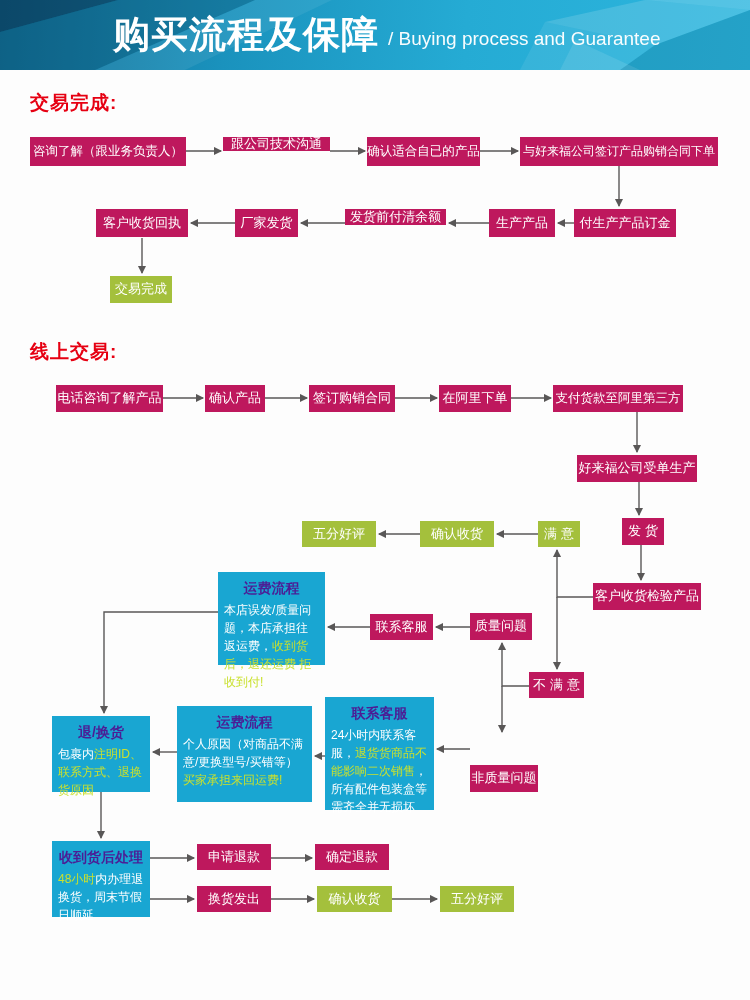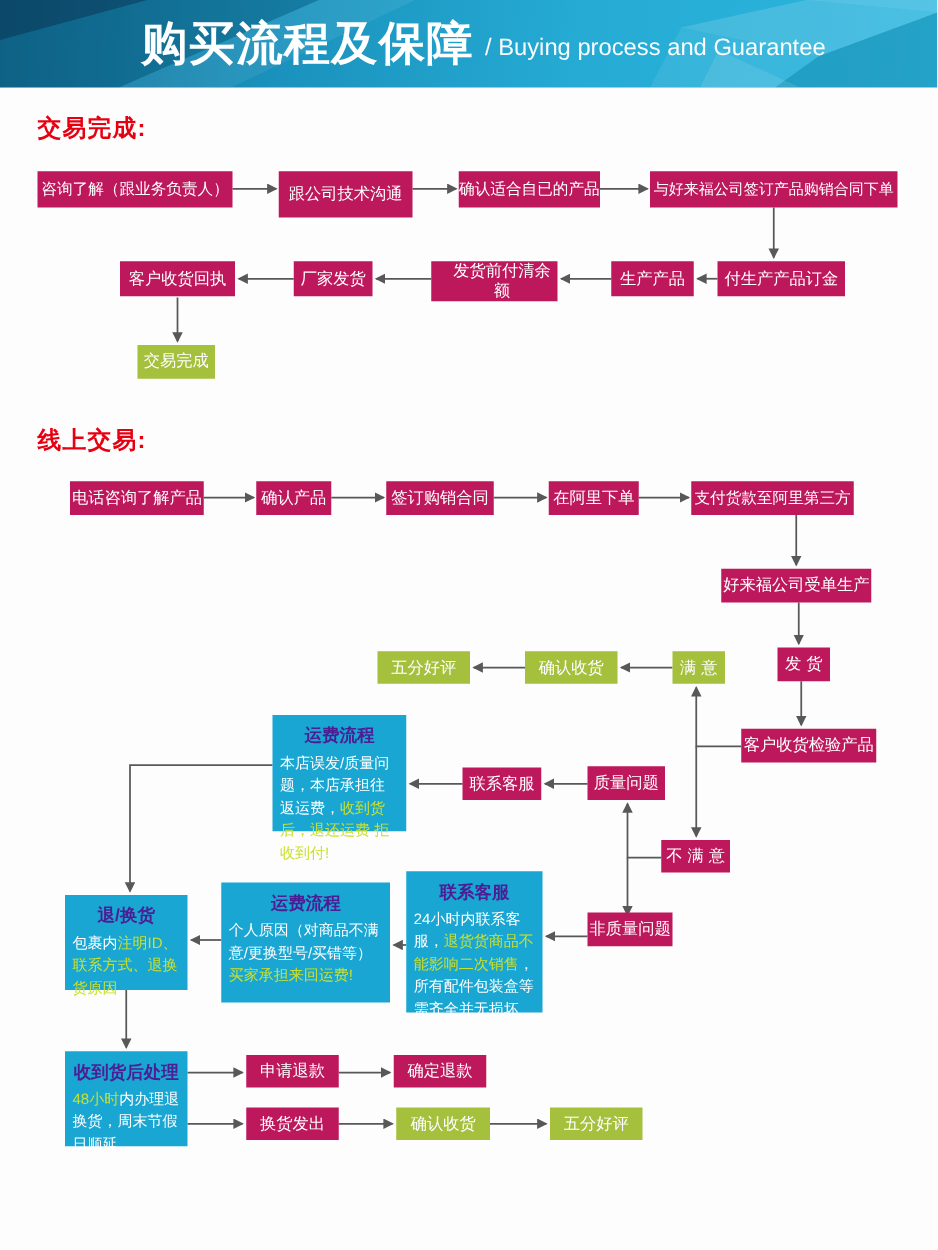--- a/index.html
+++ b/index.html
@@ -92,26 +92,26 @@
       <polyline points="101,792 101,838" marker-end="url(#arw)"></polyline>
       <polyline points="150,858 194,858" marker-end="url(#arw)"></polyline>
       <polyline points="271,858 312,858" marker-end="url(#arw)"></polyline>
       <polyline points="150,899 194,899" marker-end="url(#arw)"></polyline>
       <polyline points="271,899 314,899" marker-end="url(#arw)"></polyline>
       <polyline points="392,899 437,899" marker-end="url(#arw)"></polyline>
     </svg>
 
   <div id="nodes">
       <div class="node blue" style="left: 30px; top: 137px; width: 156px; height: 29px; font-size: 12.5px;">咨询了解（跟业务负责人）</div>
-      <div class="node blue" style="left: 223px; top: 137px; width: 107px; height: 37px;">跟公司技术沟通</div>
+      <div class="node blue" style="left: 223px; top: 137px; width: 107px; height: 14px;">跟公司技术沟通</div>
       <div class="node blue" style="left: 367px; top: 137px; width: 113px; height: 29px; font-size: 12.5px;">确认适合自已的产品</div>
       <div class="node blue" style="left: 520px; top: 137px; width: 198px; height: 29px; font-size: 12px;">与好来福公司签订产品购销合同下单</div>
       <div class="node blue" style="left: 96px; top: 209px; width: 92px; height: 28px;">客户收货回执</div>
       <div class="node blue" style="left: 235px; top: 209px; width: 63px; height: 28px;">厂家发货</div>
-      <div class="node blue" style="left: 345px; top: 209px; width: 101px; height: 32px; padding-left: 12px;">发货前付清余额</div>
+      <div class="node blue" style="left: 345px; top: 209px; width: 101px; height: 16px;">发货前付清余额</div>
       <div class="node blue" style="left: 489px; top: 209px; width: 66px; height: 28px;">生产产品</div>
       <div class="node blue" style="left: 574px; top: 209px; width: 102px; height: 28px;">付生产产品订金</div>
       <div class="node green" style="left: 110px; top: 276px; width: 62px; height: 27px;">交易完成</div>
       <div class="node blue" style="left: 56px; top: 385px; width: 107px; height: 27px;">电话咨询了解产品</div>
       <div class="node blue" style="left: 205px; top: 385px; width: 60px; height: 27px;">确认产品</div>
       <div class="node blue" style="left: 309px; top: 385px; width: 86px; height: 27px;">签订购销合同</div>
       <div class="node blue" style="left: 439px; top: 385px; width: 72px; height: 27px;">在阿里下单</div>
       <div class="node blue" style="left: 553px; top: 385px; width: 130px; height: 27px; font-size: 12.5px;">支付货款至阿里第三方</div>
       <div class="node blue" style="left: 577px; top: 455px; width: 120px; height: 27px;">好来福公司受单生产</div>
       <div class="node blue ls" style="left: 622px; top: 518px; width: 42px; height: 27px;">发货</div>
@@ -119,21 +119,21 @@
       <div class="node green" style="left: 420px; top: 521px; width: 74px; height: 26px;">确认收货</div>
       <div class="node green" style="left: 302px; top: 521px; width: 74px; height: 26px;">五分好评</div>
       <div class="node blue" style="left: 593px; top: 583px; width: 108px; height: 27px;">客户收货检验产品</div>
       <div class="node blue" style="left: 470px; top: 613px; width: 62px; height: 27px;">质量问题</div>
       <div class="node blue" style="left: 370px; top: 614px; width: 63px; height: 26px;">联系客服</div>
       <div class="node rich" style="left: 218px; top: 572px; width: 107px; height: 93px;">
         <div class="rtitle">运费流程</div>
         <div class="rbody"><span>本店误发/质量问题，本店承担往返运费，</span><span class="hl">收到货后，退还运费 拒收到付!</span></div>
       </div>
       <div class="node blue ls" style="left: 529px; top: 672px; width: 55px; height: 26px;">不满意</div>
-      <div class="node blue" style="left: 470px; top: 730px; width: 68px; height: 27px;">非质量问题</div>
+      <div class="node blue" style="left: 470px; top: 765px; width: 68px; height: 27px;">非质量问题</div>
       <div class="node rich" style="left: 325px; top: 697px; width: 109px; height: 113px;">
         <div class="rtitle">联系客服</div>
         <div class="rbody"><span>24小时内联系客服，</span><span class="hl">退货货商品不能影响二次销售</span><span>，所有配件包装盒等需齐全并无损坏</span></div>
       </div>
       <div class="node rich" style="left: 177px; top: 706px; width: 135px; height: 96px;">
         <div class="rtitle">运费流程</div>
         <div class="rbody"><span>个人原因（对商品不满意/更换型号/买错等）</span><span class="hl">买家承担来回运费!</span></div>
       </div>
       <div class="node rich" style="left: 52px; top: 716px; width: 98px; height: 76px;">
         <div class="rtitle">退/换货</div>

